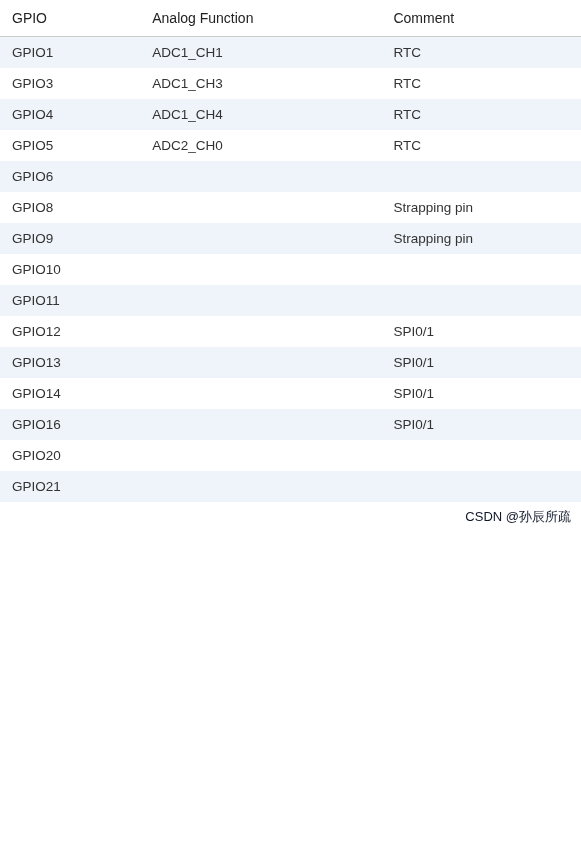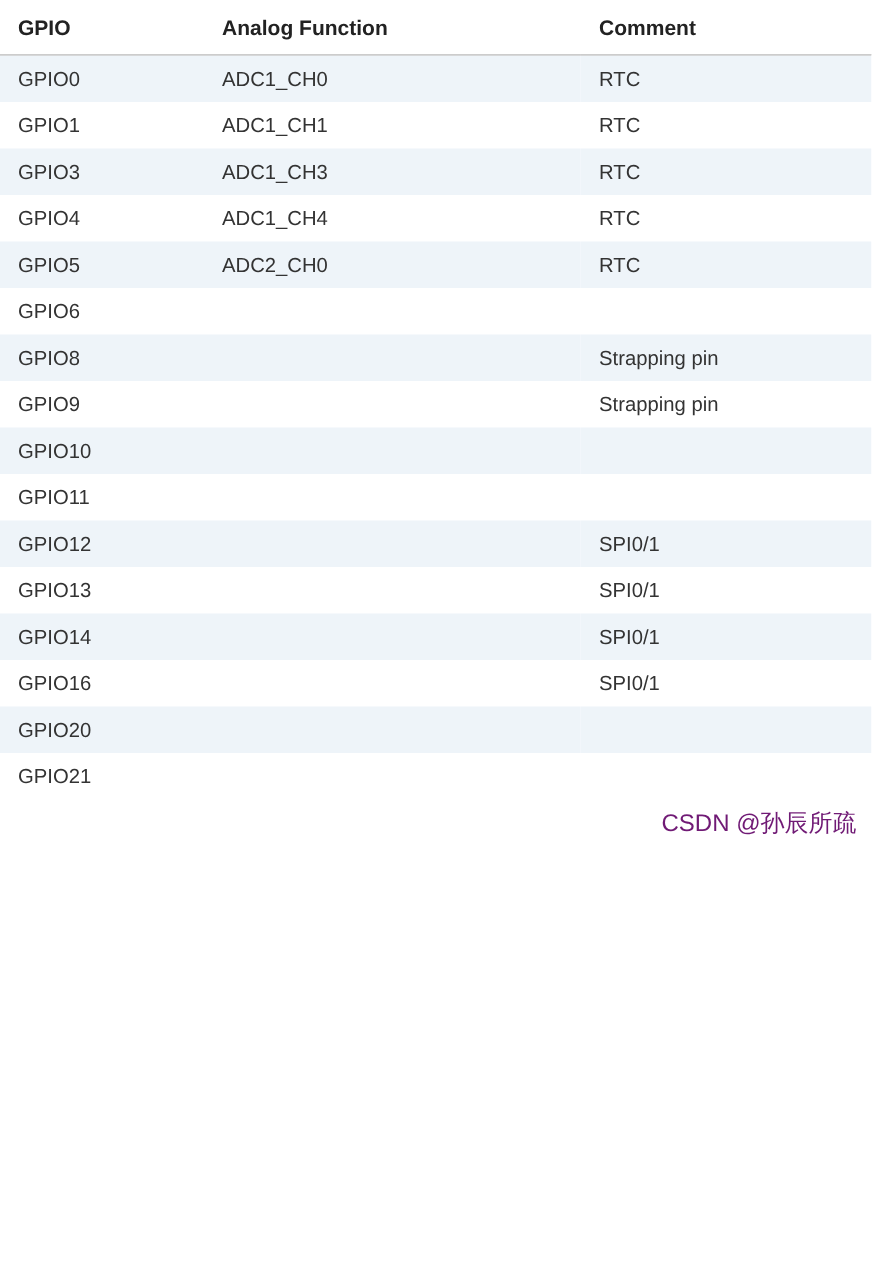--- a/index.html
+++ b/index.html
@@ -27,21 +27,21 @@
       border-collapse: collapse;
     }
 
     thead tr {
       background: #fff;
     }
 
     thead th {
       padding: 10px 12px;
       text-align: left;
-      font-weight: bold;
+      font-weight: normal;
       font-size: 14px;
       border-bottom: 1px solid #ccc;
       color: #222;
     }
 
     tbody tr:nth-child(odd) {
       background: #eef4f9;
     }
 
     tbody tr:nth-child(even) {
@@ -51,43 +51,38 @@
     tbody td {
       padding: 8px 12px;
       font-size: 13.5px;
       color: #333;
       border: none;
     }
 
     .footer {
       text-align: right;
       padding: 6px 10px;
-      font-size: 16px;
-      color: #701a75;
+      font-size: 13px;
+      color: #0f172a;
       background: #fff;
     }
   </style>
 </head>
 <body>
 
 <div class="table-container">
   <table>
     <thead>
       <tr>
         <th>GPIO</th>
         <th>Analog Function</th>
         <th>Comment</th>
       </tr>
     </thead>
     <tbody id="table-body">
-    <tr>
-          <td>GPIO0</td>
-          <td>ADC1_CH0</td>
-          <td>RTC</td>
-        </tr>
         <tr>
           <td>GPIO1</td>
           <td>ADC1_CH1</td>
           <td>RTC</td>
         </tr>
         <tr>
           <td>GPIO3</td>
           <td>ADC1_CH3</td>
           <td>RTC</td>
         </tr>

